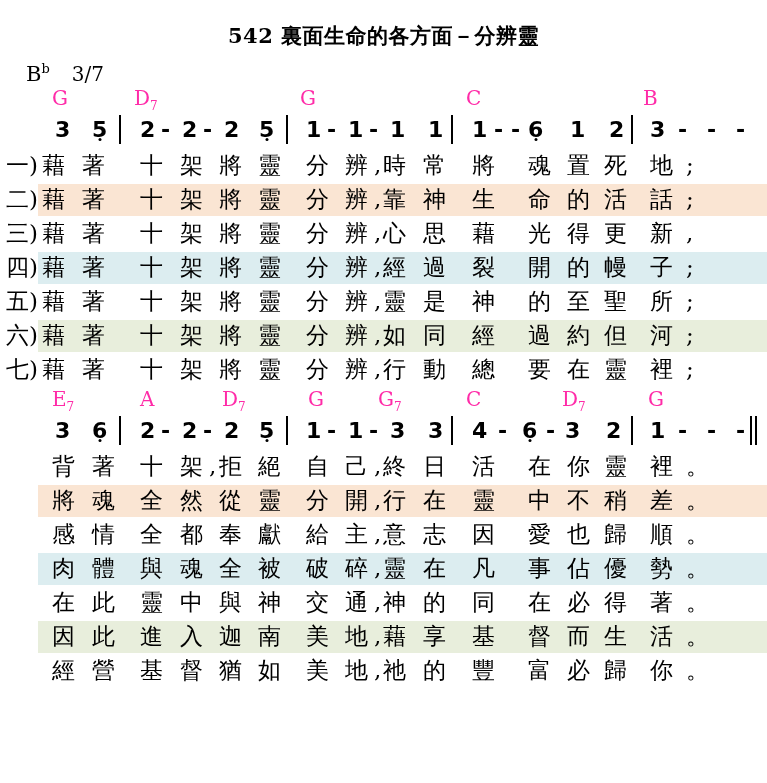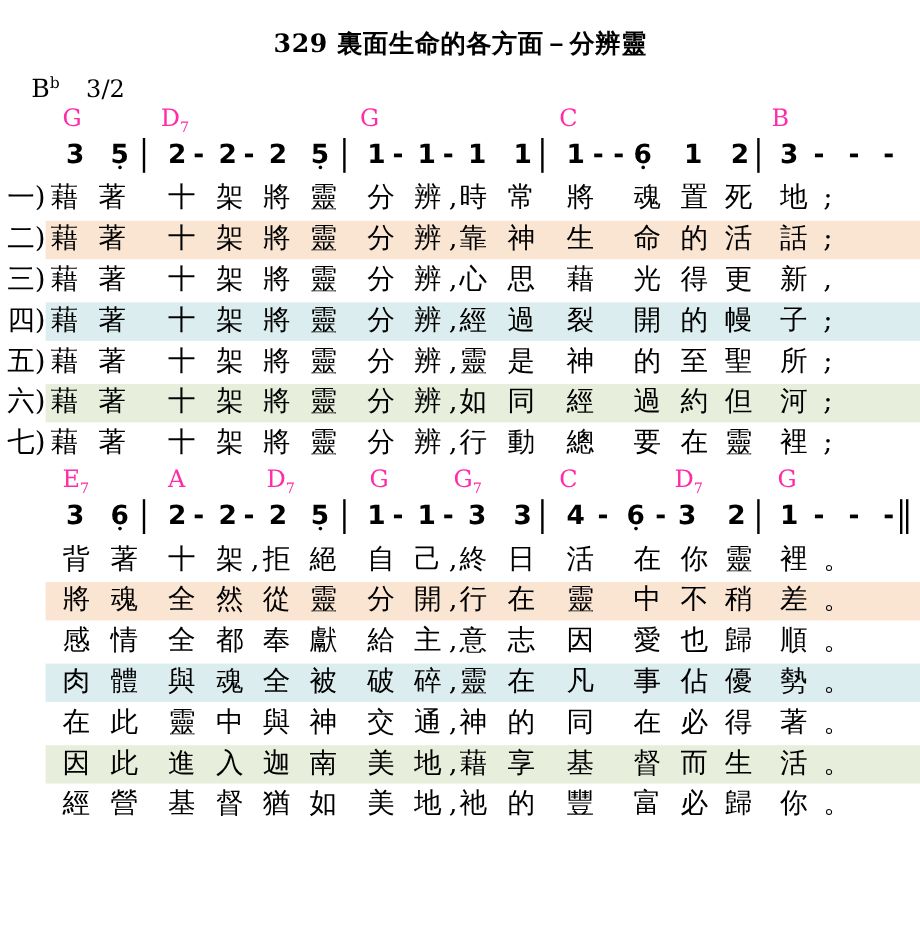--- a/index.html
+++ b/index.html
@@ -158,26 +158,26 @@
     line-height: 28px;
     top: 2px;
     left: 6px;
     z-index: 1;
   }
 </style>
 </head>
 <body>
 
 <div class="title-bar">
-  <span class="title-text">329  裏面生命的各方面－分辨靈</span>
+  <span class="title-text">542  裏面生命的各方面－分辨靈</span>
 </div>
 
 <div class="keyline">
   <span class="keysig"><span>B</span><sup>b</sup></span>
-  <span class="meter">3/2</span>
+  <span class="meter">3/7</span>
 </div>
 
 <div class="system" id="system-1">
   <div class="chord-row">
       <span class="chord" style="left: 52px;"><span>G</span></span>
       <span class="chord" style="left: 134px;"><span>D</span><sub>7</sub></span>
       <span class="chord" style="left: 300px;"><span>G</span></span>
       <span class="chord" style="left: 466px;"><span>C</span></span>
       <span class="chord" style="left: 643px;"><span>B</span></span>
     </div>

